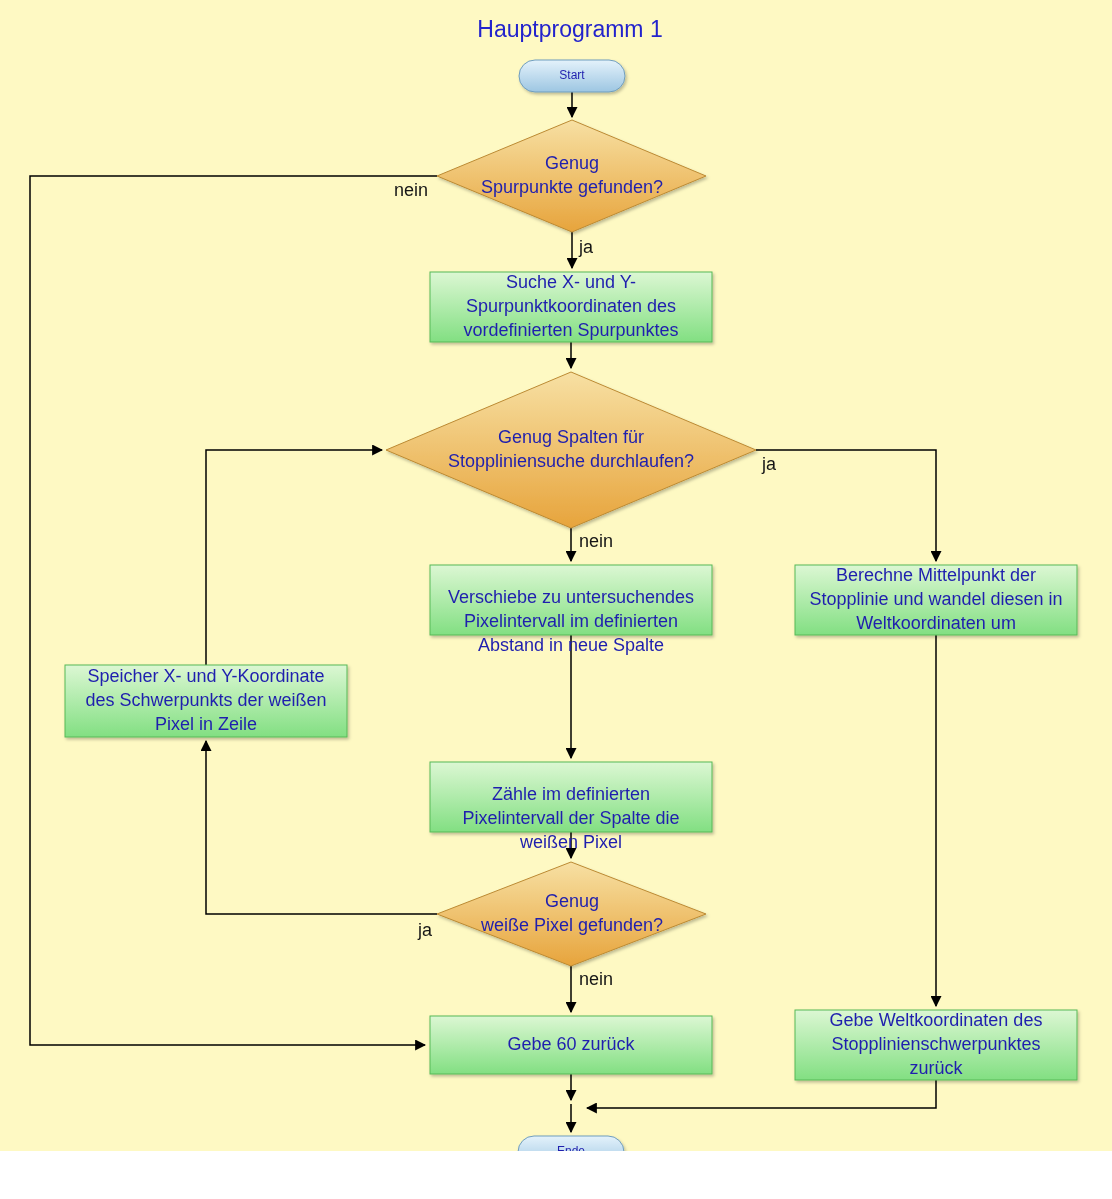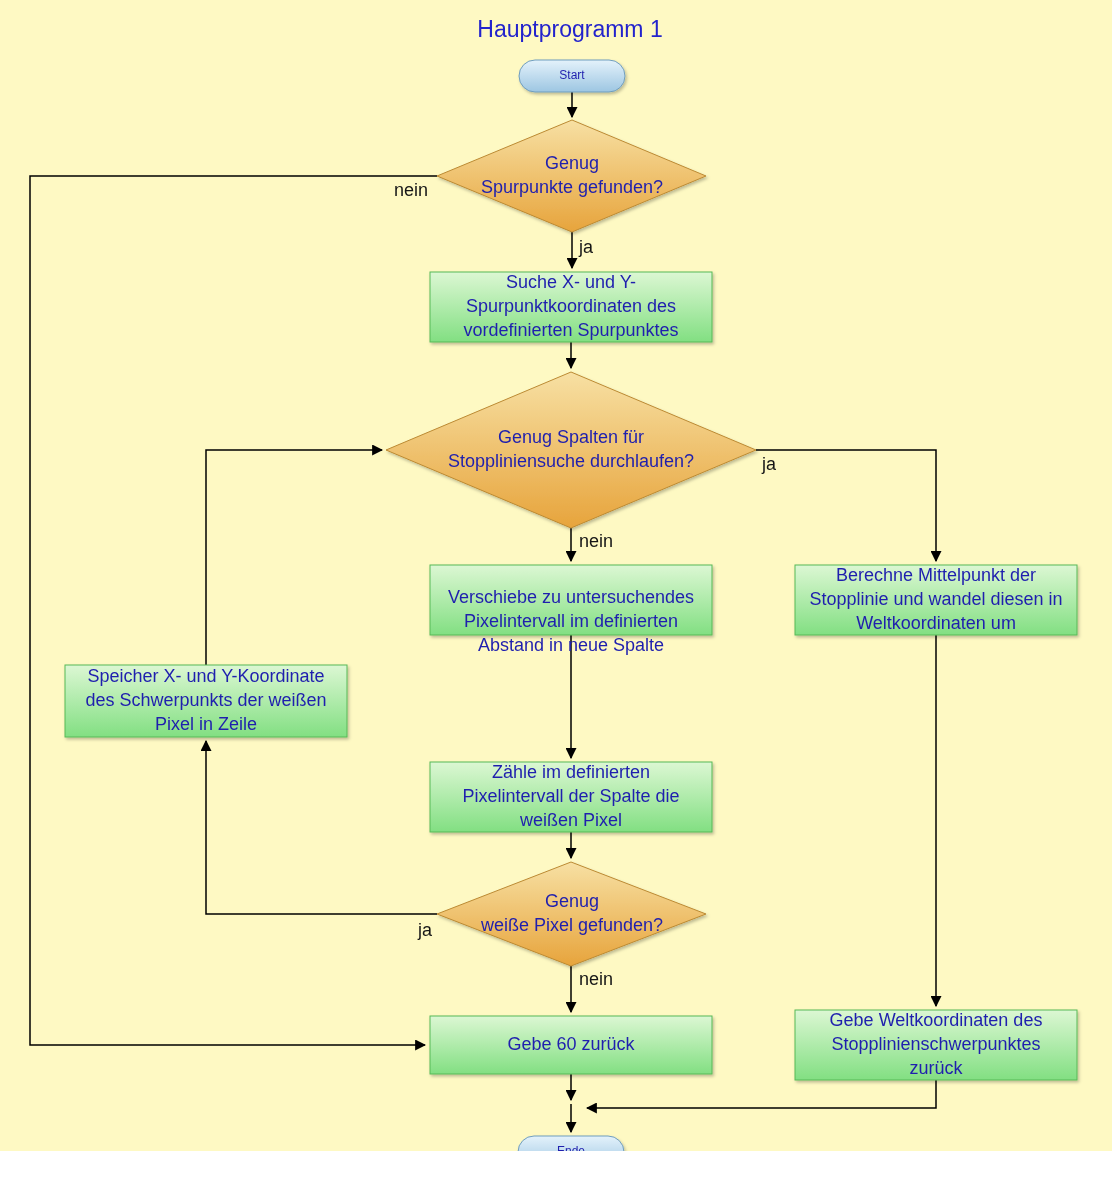--- a/index.html
+++ b/index.html
@@ -95,21 +95,21 @@
 Abstand in neue Spalte</div>
 
   <div class="node-label" style="left:65px; top:665px; width:282px; height:72px;">Speicher X- und Y-Koordinate
 des Schwerpunkts der weißen
 Pixel in Zeile</div>
 
   <div class="node-label" style="left:795px; top:565px; width:282px; height:70px;">Berechne Mittelpunkt der
 Stopplinie und wandel diesen in
 Weltkoordinaten um</div>
 
-  <div class="node-label" style="left:430px; top:762px; width:282px; height:70px;border-radius:32px;">Zähle im definierten
+  <div class="node-label" style="left:430px; top:784px; width:282px; height:70px;border-radius:32px;">Zähle im definierten
 Pixelintervall der Spalte die
 weißen Pixel</div>
 
   <div class="node-label" style="left:437px; top:862px; width:270px; height:104px;">Genug
 weiße Pixel gefunden?</div>
 
   <div class="node-label" style="left:430px; top:1016px; width:282px; height:58px;">Gebe 60 zurück</div>
 
   <div class="node-label" style="left:795px; top:1010px; width:282px; height:70px;">Gebe Weltkoordinaten des
 Stopplinienschwerpunktes

